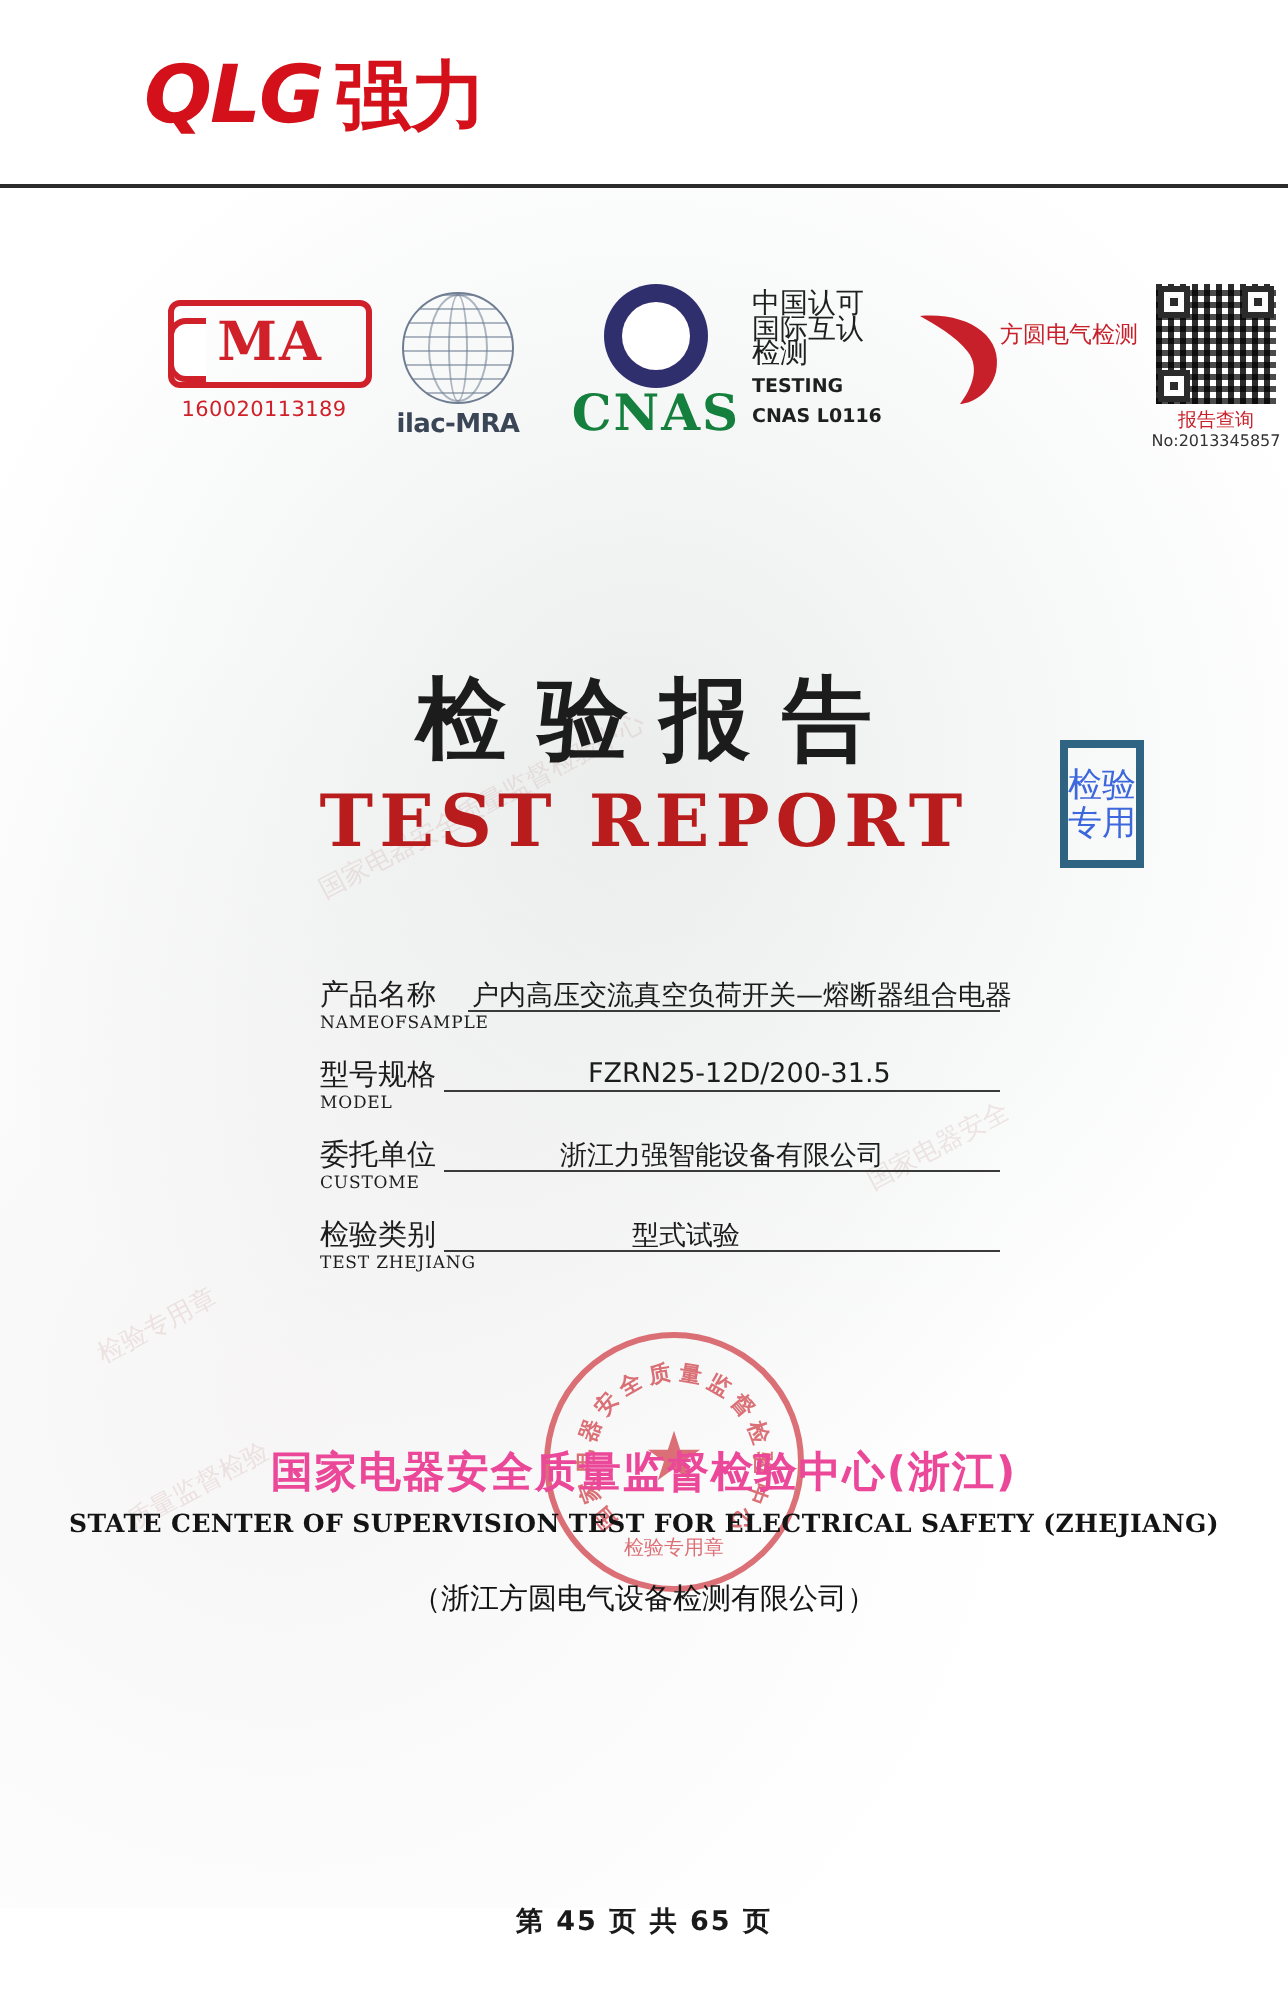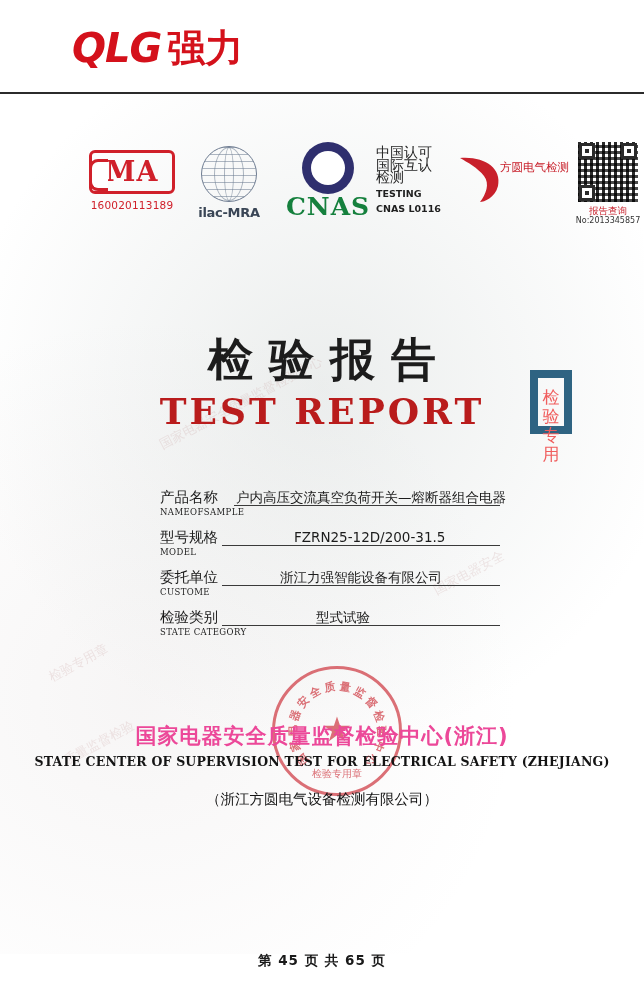--- a/index.html
+++ b/index.html
@@ -82,21 +82,21 @@
     height: 110px;
   }
   .logo {
     position: absolute;
     text-align: center;
   }
 
   
   .logo-cma { left: 0; top: 8px; width: 96px; }
   .cma-mark {
-    width: 86px; height: 44px;
+    width: 102px; height: 44px;
     border: 3px solid #d0202a;
     border-radius: 6px;
     box-sizing: border-box;
     position: relative;
     margin: 0 auto;
     overflow: hidden;
   }
   .cma-mark .cma-text {
     font-family: "DejaVu Serif", serif;
     font-weight: bold;
@@ -275,22 +275,22 @@
     letter-spacing: 3px;
     color: #b91c1c;
   }
 
   
   .seal-box {
     position: absolute;
     top: 276px;
     left: 530px;
     width: 42px; height: 64px;
-    border: 8px solid #0c4a6e;
-    color: #ef4444;
+    border: 4px solid #0c4a6e;
+    color: #1d4ed8;
     font-family: "DejaVu Serif", serif;
     font-size: 17px;
     line-height: 19px;
     text-align: center;
     padding-top: 10px;
     box-sizing: border-box;
     opacity: 0.85;
   }
 
   
@@ -533,21 +533,21 @@
     <div class="field-row r3">
       <div class="field-line"></div>
       <div class="field-label">委托单位</div>
       <div class="field-sub">CUSTOME</div>
       <div class="field-value">浙江力强智能设备有限公司</div>
     </div>
 
     <div class="field-row r4">
       <div class="field-line"></div>
       <div class="field-label">检验类别</div>
-      <div class="field-sub">STATE CATEGORY</div>
+      <div class="field-sub">TEST ZHEJIANG</div>
       <div class="field-value">型式试验</div>
     </div>
   </div>
 
   <div class="stamp">
     <div class="star">★</div>
     <div class="ring-text" id="stamp-ring">
         <span style="transform: rotate(-130deg) translate(0px, -46px) rotate(0deg) translate(-5px, -6px);">国</span>
         <span style="transform: rotate(-110deg) translate(0px, -46px) rotate(0deg) translate(-5px, -6px);">家</span>
         <span style="transform: rotate(-90deg) translate(0px, -46px) rotate(0deg) translate(-5px, -6px);">电</span>

